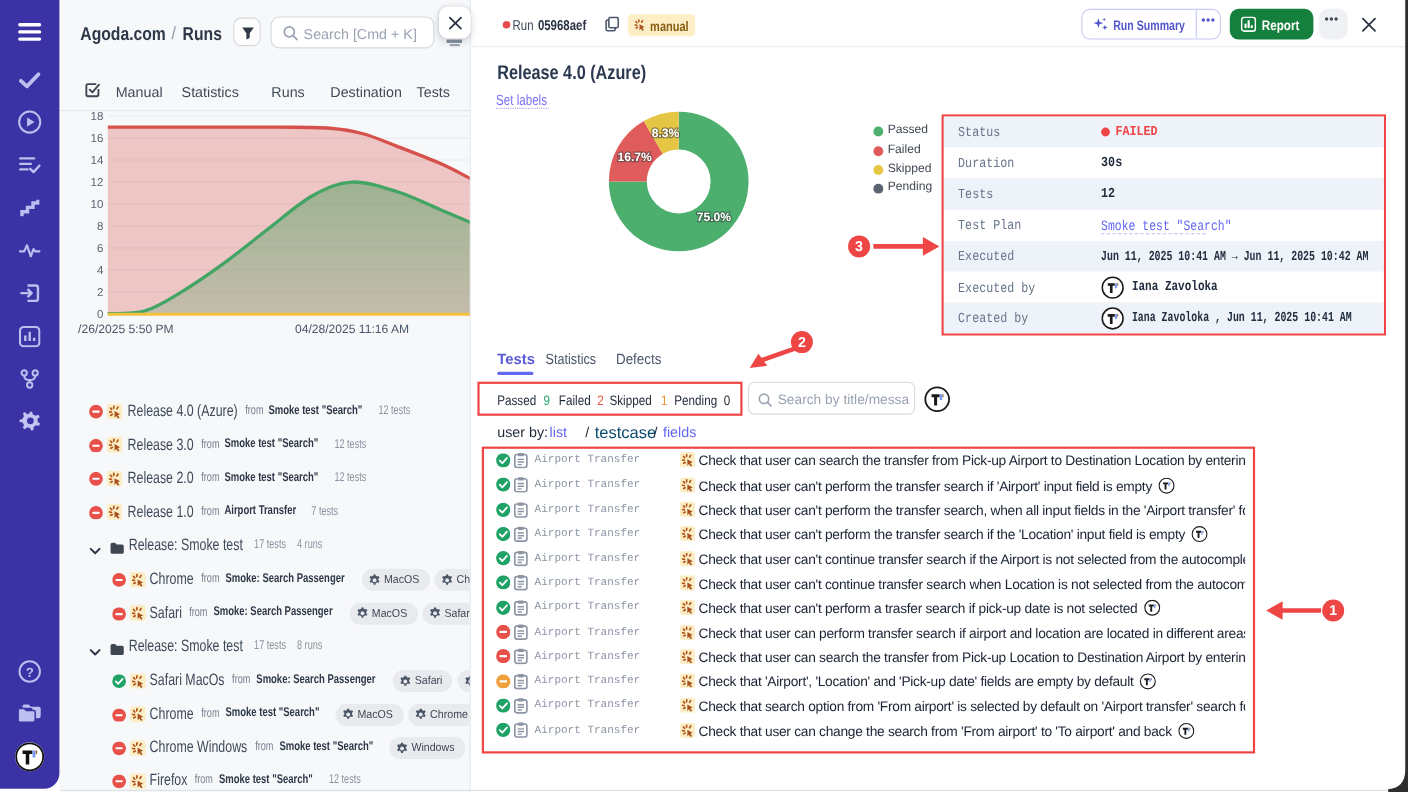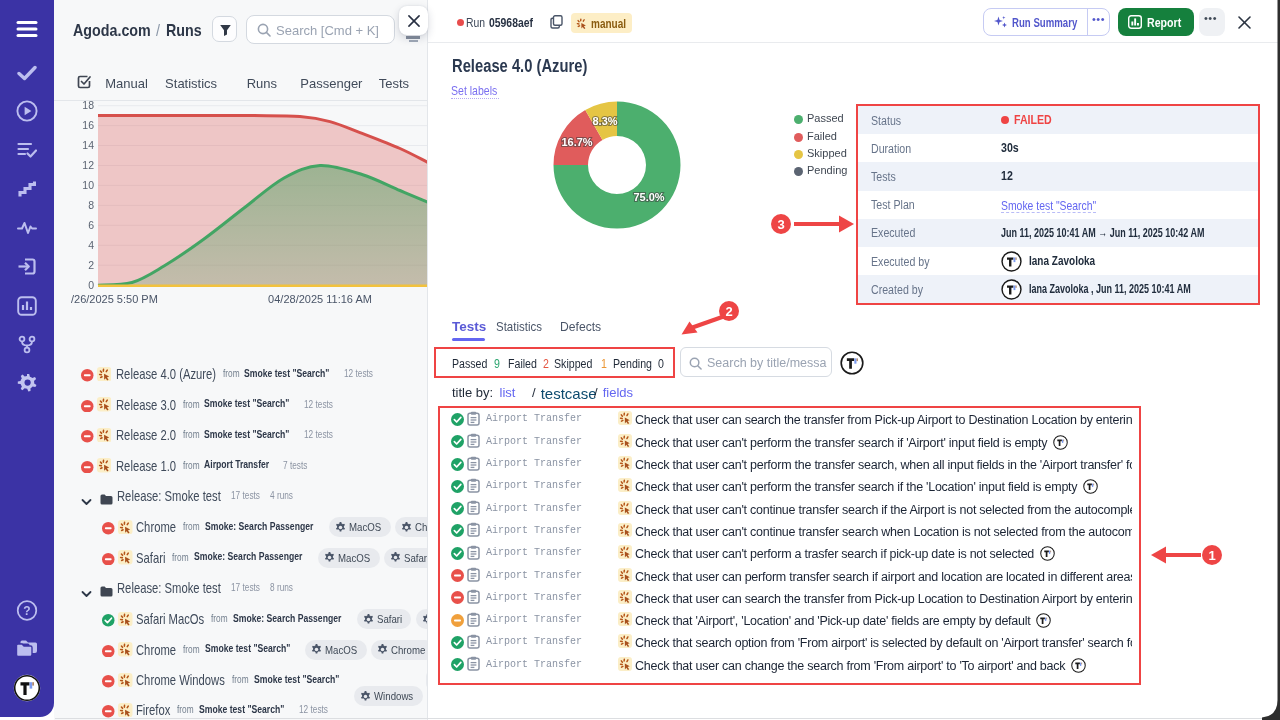--- a/index.html
+++ b/index.html
@@ -21,21 +21,21 @@
         </svg>
         <span style="position:absolute;left:29px;top:7px;font-size:13px;color:#9aa3b2;">Search [Cmd + K]</span>
       </div>
       <svg width="16" height="16" viewBox="0 0 16 16" style="position:absolute;left:22px;top:74px;">
         <path d="M11.5 2.5 L4 2.5 Q2.5 2.5 2.5 4 L2.5 12 Q2.5 13.5 4 13.5 L12 13.5 Q13.5 13.5 13.5 12 L13.5 7" stroke="#3f4652" stroke-width="1.7" fill="none"></path>
         <path d="M5.5 7.5 L8 10 L14 3" stroke="#3f4652" stroke-width="1.7" fill="none" stroke-linecap="round" stroke-linejoin="round"></path>
       </svg>
       <div style="position:absolute;left:51.2px;top:75.5px;font-size:13px;color:#414b5a;white-space:pre;">Manual</div>
       <div style="position:absolute;left:111.1px;top:75.5px;font-size:13px;color:#414b5a;white-space:pre;">Statistics</div>
       <div style="position:absolute;left:192.7px;top:75.5px;font-size:13px;color:#414b5a;white-space:pre;">Runs</div>
-      <div style="position:absolute;left:246.3px;top:75.5px;font-size:13px;color:#414b5a;white-space:pre;">Passenger</div>
+      <div style="position:absolute;left:246.3px;top:75.5px;font-size:13px;color:#414b5a;white-space:pre;">Destination</div>
       <div style="position:absolute;left:324.7px;top:75.5px;font-size:13px;color:#414b5a;white-space:pre;">Tests</div>
       <div style="position:absolute;left:0;top:100px;width:374px;border-top:1px solid #e3e6ea;"></div>
       <svg width="374" height="212" viewBox="0 0 374 212" style="position:absolute;left:0;top:98px;">
 <defs>
           <linearGradient id="gfill" x1="0" y1="0" x2="0" y2="1">
             <stop offset="0" stop-color="rgba(76,160,95,0.50)"></stop>
             <stop offset="1" stop-color="rgba(76,160,95,0.26)"></stop>
           </linearGradient>
         </defs>
 <line x1="44" y1="187.2" x2="374" y2="187.2" stroke="#e8eaee" stroke-width="1"></line>
@@ -299,21 +299,21 @@
               <line x1="11.3" y1="3.4" x2="10.2" y2="5.2"></line>
               <line x1="3.8" y1="4.4" x2="5.0" y2="5.9"></line>
               <line x1="2.9" y1="8.2" x2="4.8" y2="8.6"></line>
               <line x1="4.0" y1="11.6" x2="5.6" y2="10.8"></line>
             </g>
             <path d="M7.8 7.4 L13.4 10.6 L10.9 11.5 L12.8 13.9 L11.3 14.9 L9.5 12.4 L7.9 14.2 Z" fill="#a8501d"></path>
           </svg></div>
         <div style="position:absolute;left:82.0px;top:671.0px;font-size:15px;font-weight:400;color:#3f4a5a;transform:scaleX(0.75);transform-origin:0 0;white-space:pre;line-height:1.2;">Chrome Windows</div>
         <div style="position:absolute;left:177.8px;top:673.0px;font-size:11.5px;font-weight:400;color:#74808f;transform:scaleX(0.72);transform-origin:0 0;white-space:pre;line-height:1.2;">from</div>
         <div style="position:absolute;left:199.6px;top:672.8px;font-size:11.5px;font-weight:700;color:#2d3748;transform:scaleX(0.75);transform-origin:0 0;white-space:pre;line-height:1.2;">Smoke test "Search"</div>
-        <div style="position:absolute;left:299.6px;top:670.0px;height:20px;border-radius:10px;background:#e8eaee;display:flex;align-items:center;padding:0 7px 0 6px;gap:3px;margin-top:16px;">
+        <div style="position:absolute;left:299.6px;top:670.0px;height:20px;border-radius:10px;background:#e8eaee;display:flex;align-items:center;padding:0 7px 0 6px;gap:3px;">
           <svg width="11" height="11" viewBox="0 0 20 20" style="flex:none;">
             <path fill="#4a5568" d="M8.5 0 h3 l.5 2.6 a7.5 7.5 0 0 1 2.2 1.3 l2.5-.9 1.5 2.6-2 1.8 a7.6 7.6 0 0 1 0 2.5 l2 1.8-1.5 2.6-2.5-.9 a7.5 7.5 0 0 1-2.2 1.3 l-.5 2.6 h-3 l-.5-2.6 a7.5 7.5 0 0 1-2.2-1.3 l-2.5.9-1.5-2.6 2-1.8 a7.6 7.6 0 0 1 0-2.5 l-2-1.8 1.5-2.6 2.5.9 a7.5 7.5 0 0 1 2.2-1.3 Z"></path>
             <circle cx="10" cy="10" r="3.2" fill="#e8eaee"></circle>
           </svg>
           <span style="font-size:10.5px;color:#3f4956;transform:scaleX(0.92);transform-origin:0 50%;white-space:pre;">Windows</span>
         </div>
         <div style="position:absolute;left:371.9px;top:670.0px;height:20px;border-radius:10px;background:#e8eaee;display:flex;align-items:center;padding:0 7px 0 6px;gap:3px;"></div>
         <div style="position:absolute;left:48px;top:703.8px;"><svg width="12.5" height="12.5" viewBox="0 0 14 14" style="">
             <circle cx="7" cy="7" r="7" fill="#e8504a"></circle>
             <rect x="3.2" y="5.9" width="7.6" height="2.2" rx="1" fill="#fff"></rect>
@@ -425,21 +425,21 @@
           <line x1="9.4" y1="9.4" x2="13" y2="13" stroke="#9aa3b2" stroke-width="1.6" stroke-linecap="round"></line>
         </svg>
         <span style="position:absolute;left:26px;top:8px;font-size:12.5px;color:#9aa3b2;white-space:nowrap;overflow:hidden;width:120px;display:inline-block;">Search by title/message</span>
       </div>
       <div style="position:absolute;left:412px;top:351px;"><svg width="24" height="24" viewBox="0 0 28 28" style="">
           <circle cx="14" cy="14" r="12.6" fill="#fff" stroke="#1a1a1a" stroke-width="1.9"></circle>
           <path d="M8 8.6 L16.6 8.6 L16.6 11.8 L13.9 11.8 L13.9 20.6 L10.7 20.6 L10.7 11.8 L8 11.8 Z" fill="#1a1a1a"></path>
           <rect x="16.7" y="8.6" width="2.5" height="6.2" fill="#7b9bf0"></rect>
           <rect x="19.4" y="8.6" width="1.3" height="3.2" fill="#9b6b4a"></rect>
         </svg></div>
-      <div style="position:absolute;left:24.0px;top:384.5px;font-size:13px;color:#1f2937;white-space:pre;">title by:</div>
+      <div style="position:absolute;left:24.0px;top:384.5px;font-size:13px;color:#1f2937;white-space:pre;">user by:</div>
       <div style="position:absolute;left:71.6px;top:384.5px;font-size:13px;color:#6366f1;white-space:pre;">list</div>
       <div style="position:absolute;left:104.1px;top:384.5px;font-size:13px;color:#1f2937;white-space:pre;">/</div>
       <div style="position:absolute;left:112.7px;top:384.5px;font-size:15px;color:#0c4a6e;white-space:pre;">testcase</div>
       <div style="position:absolute;left:166.1px;top:384.5px;font-size:13px;color:#1f2937;white-space:pre;">/</div>
       <div style="position:absolute;left:174.7px;top:384.5px;font-size:13px;color:#6366f1;white-space:pre;">fields</div>
       <div style="position:absolute;left:10px;top:406px;width:703px;height:279px;border:2px solid #ef4444;"></div>
       <div style="position:absolute;left:23px;top:411.9px;"><svg width="13" height="13" viewBox="0 0 14 14" style="">
           <circle cx="7" cy="7" r="7" fill="#1fa266"></circle>
           <path d="M3.6 7.2 L6.1 9.7 L10.6 4.7" stroke="#fff" stroke-width="1.8" fill="none" stroke-linecap="round" stroke-linejoin="round"></path>
         </svg></div>
@@ -746,21 +746,21 @@
           </g>
           <path d="M7.8 7.4 L13.4 10.6 L10.9 11.5 L12.8 13.9 L11.3 14.9 L9.5 12.4 L7.9 14.2 Z" fill="#a8501d"></path>
         </svg></div>
       <div style="position:absolute;left:207px;top:655.7px;width:497px;height:17px;overflow:hidden;white-space:nowrap;"><span style="font-size:12.5px;letter-spacing:-0.25px;color:#1b2434;white-space:pre;">Check that user can change the search from 'From airport' to 'To airport' and back</span><span style="display:inline-block;width:6px;"></span><svg width="15" height="15" viewBox="0 0 28 28" style="vertical-align:-3px;">
           <circle cx="14" cy="14" r="12.6" fill="#fff" stroke="#1a1a1a" stroke-width="1.9"></circle>
           <path d="M8 8.6 L16.6 8.6 L16.6 11.8 L13.9 11.8 L13.9 20.6 L10.7 20.6 L10.7 11.8 L8 11.8 Z" fill="#1a1a1a"></path>
           <rect x="16.7" y="8.6" width="2.5" height="6.2" fill="#7b9bf0"></rect>
           <rect x="19.4" y="8.6" width="1.3" height="3.2" fill="#9b6b4a"></rect>
         </svg></div>
     </div>
-<div style="position:absolute;left:856px;top:104px;width:404px;height:201px;border:2px solid #ef4444;background:#fff;z-index:3;">
+<div style="position:absolute;left:856px;top:104px;width:404px;height:201px;border:2px solid #ef4444;background:#fff;z-index:3;font-family:Liberation Mono, monospace;">
       <div style="position:absolute;left:0;top:0.0px;width:400px;height:28.2px;background:#eef2f9;"></div>
       <div style="position:absolute;left:13.0px;top:7.5px;font-size:12.5px;font-weight:400;color:#67748a;transform:scaleX(0.85);transform-origin:0 0;white-space:pre;line-height:1.2;">Status</div>
       <div style="position:absolute;left:0;top:28.2px;width:400px;height:28.2px;background:#ffffff;"></div>
       <div style="position:absolute;left:13.0px;top:35.7px;font-size:12.5px;font-weight:400;color:#67748a;transform:scaleX(0.85);transform-origin:0 0;white-space:pre;line-height:1.2;">Duration</div>
       <div style="position:absolute;left:0;top:56.4px;width:400px;height:28.2px;background:#eef2f9;"></div>
       <div style="position:absolute;left:13.0px;top:63.9px;font-size:12.5px;font-weight:400;color:#67748a;transform:scaleX(0.85);transform-origin:0 0;white-space:pre;line-height:1.2;">Tests</div>
       <div style="position:absolute;left:0;top:84.6px;width:400px;height:28.2px;background:#ffffff;"></div>
       <div style="position:absolute;left:13.0px;top:92.1px;font-size:12.5px;font-weight:400;color:#67748a;transform:scaleX(0.85);transform-origin:0 0;white-space:pre;line-height:1.2;">Test Plan</div>
       <div style="position:absolute;left:0;top:112.8px;width:400px;height:28.2px;background:#eef2f9;"></div>
       <div style="position:absolute;left:13.0px;top:120.3px;font-size:12.5px;font-weight:400;color:#67748a;transform:scaleX(0.85);transform-origin:0 0;white-space:pre;line-height:1.2;">Executed</div>

